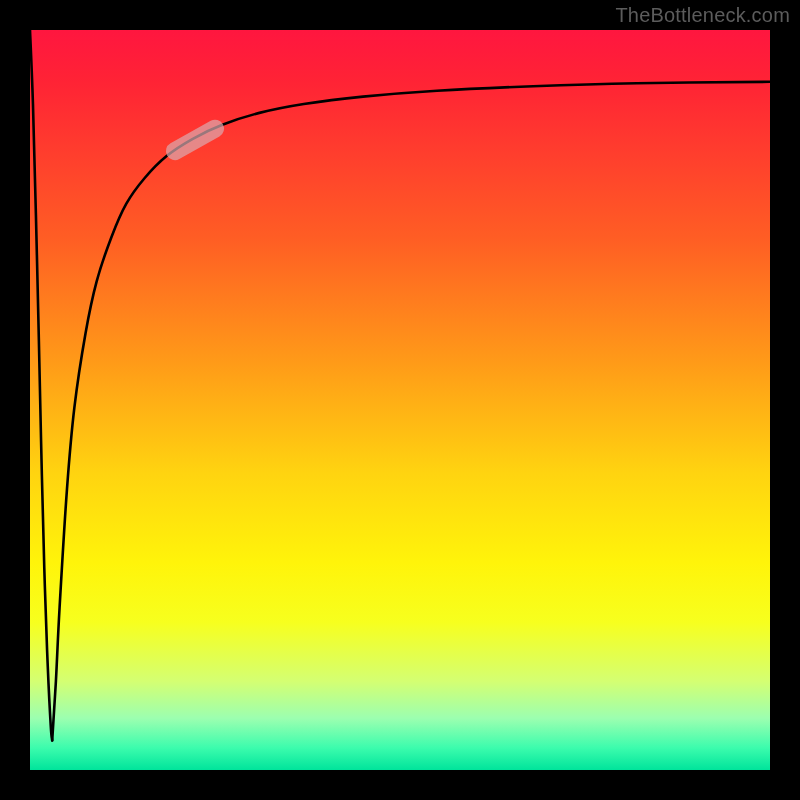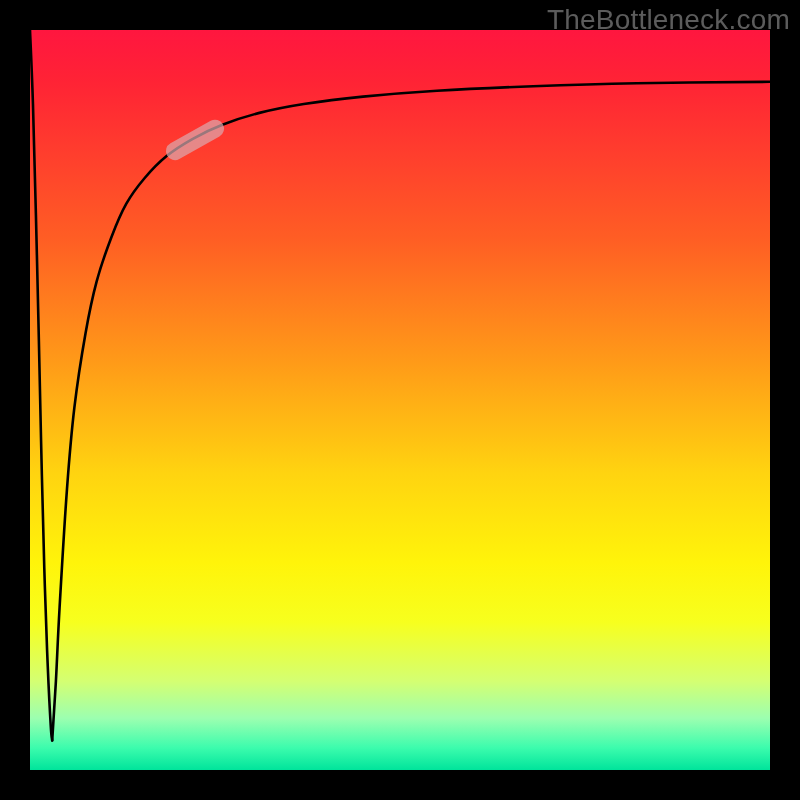--- a/index.html
+++ b/index.html
@@ -58,21 +58,21 @@
     height: 18px;
     background: rgba(220, 170, 175, 0.70);
     border-radius: 9px;
     transform-origin: center center;
   }
   .attribution {
     position: absolute;
     top: 4px;
     right: 10px;
     font-family: Arial, Helvetica, sans-serif;
-    font-size: 28px;
+    font-size: 20px;
     color: #5c5c5c;
     letter-spacing: 0.2px;
     text-align: right;
   }
 </style>
 </head>
 <body>
 
 <div class="stage">
   <div class="frame-outer"></div>

